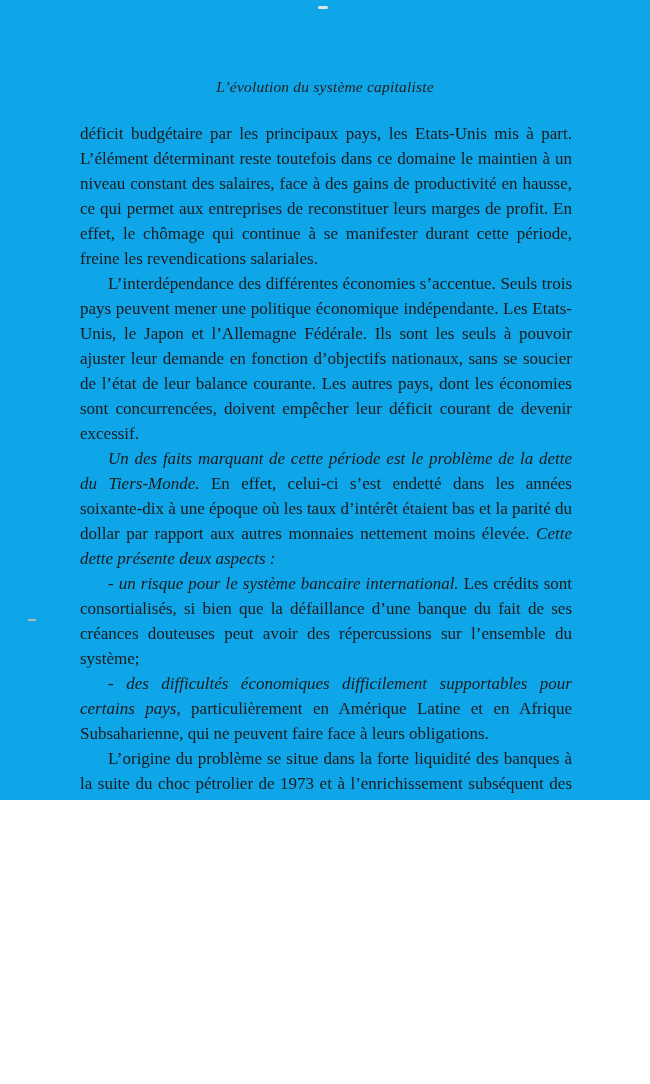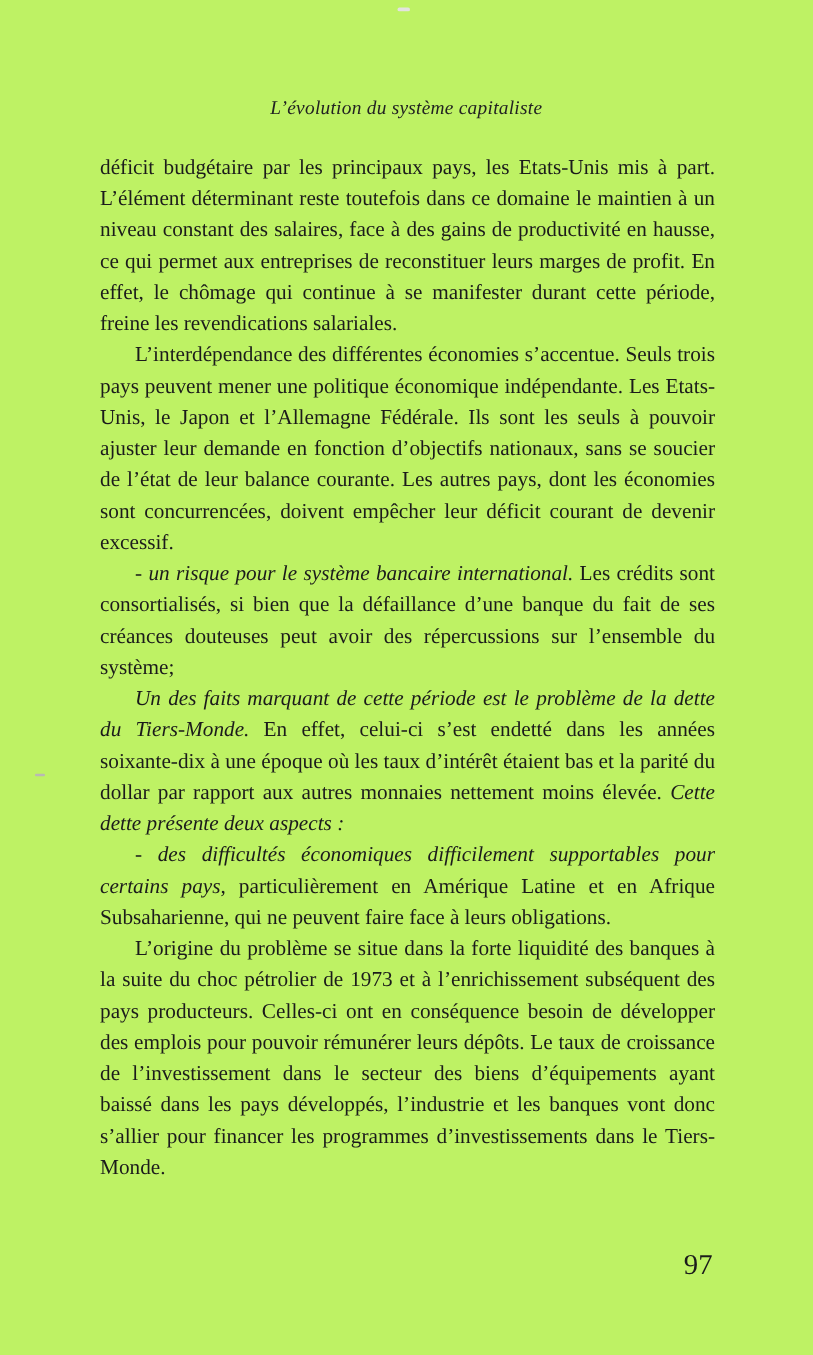--- a/index.html
+++ b/index.html
@@ -3,22 +3,22 @@
 <meta charset="utf-8">
 <style>
   html, body {
     margin: 0;
     padding: 0;
     background: #ffffff;
   }
   .page {
     position: relative;
     width: 650px;
-    height: 1084px;
-    background: #bef264;
+    height: 800px;
+    background: #0ea5e9;
     font-family: "Liberation Serif", "DejaVu Serif", serif;
     color: #1b1b1b;
     overflow: hidden;
     box-sizing: border-box;
   }
   .running-header {
     position: absolute;
     top: 78px;
     left: 0;
     width: 100%;
@@ -79,20 +79,20 @@
 
 <div class="page">
   <div class="scan-artifact-top"></div>
   <div class="scan-artifact-left"></div>
 
   <div class="running-header">L’évolution du système capitaliste</div>
 
   <div class="body-text">
       <p class="para"><span>déficit budgétaire par les principaux pays, les Etats-Unis mis à part. L’élément déterminant reste toutefois dans ce domaine le maintien à un niveau constant des salaires, face à des gains de productivité en hausse, ce qui permet aux entreprises de reconstituer leurs marges de profit. En effet, le chômage qui continue à se manifester durant cette période, freine les revendications salariales.</span></p>
       <p class="para indent"><span>L’interdépendance des différentes économies s’accentue. Seuls trois pays peuvent mener une politique économique indépendante. Les Etats-Unis, le Japon et l’Allemagne Fédérale. Ils sont les seuls à pouvoir ajuster leur demande en fonction d’objectifs nationaux, sans se soucier de l’état de leur balance courante. Les autres pays, dont les économies sont concurrencées, doivent empêcher leur déficit courant de devenir excessif.</span></p>
+      <p class="para indent"><span class="it">Un des faits marquant de cette période est le problème de la dette du Tiers-Monde.</span><span> En effet, celui-ci s’est endetté dans les années soixante-dix à une époque où les taux d’intérêt étaient bas et la parité du dollar par rapport aux autres monnaies nettement moins élevée. </span><span class="it">Cette dette présente deux aspects :</span></p>
       <p class="para indent"><span class="it">- un risque pour le système bancaire international.</span><span> Les crédits sont consortialisés, si bien que la défaillance d’une banque du fait de ses créances douteuses peut avoir des répercussions sur l’ensemble du système;</span></p>
-      <p class="para indent"><span class="it">Un des faits marquant de cette période est le problème de la dette du Tiers-Monde.</span><span> En effet, celui-ci s’est endetté dans les années soixante-dix à une époque où les taux d’intérêt étaient bas et la parité du dollar par rapport aux autres monnaies nettement moins élevée. </span><span class="it">Cette dette présente deux aspects :</span></p>
       <p class="para indent"><span class="it">- des difficultés économiques difficilement supportables pour certains pays,</span><span> particulièrement en Amérique Latine et en Afrique Subsaharienne, qui ne peuvent faire face à leurs obligations.</span></p>
       <p class="para indent"><span>L’origine du problème se situe dans la forte liquidité des banques à la suite du choc pétrolier de 1973 et à l’enrichissement subséquent des pays producteurs. Celles-ci ont en conséquence besoin de développer des emplois pour pouvoir rémunérer leurs dépôts. Le taux de croissance de l’investissement dans le secteur des biens d’équipements ayant baissé dans les pays développés, l’industrie et les banques vont donc s’allier pour financer les programmes d’investissements dans le Tiers-Monde.</span></p>
     </div>
 
   <div class="page-number">97</div>
 </div>
 
 </body></html>

